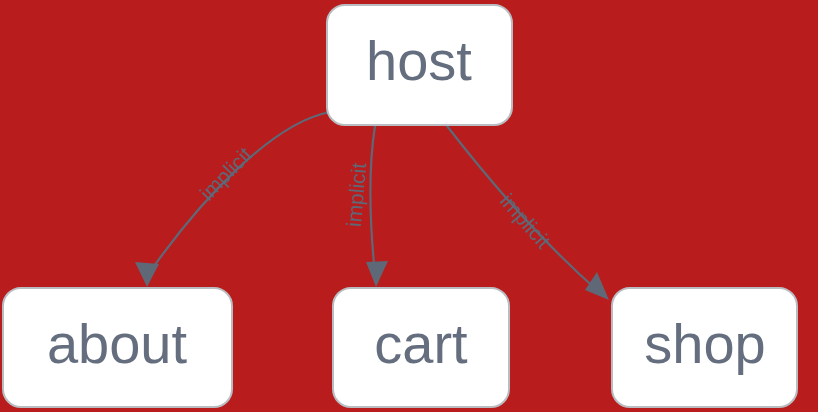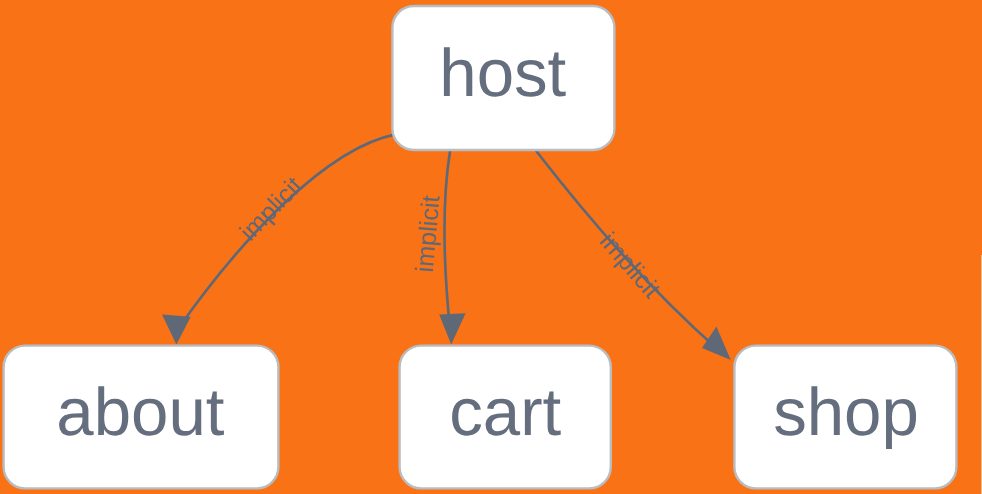--- a/index.html
+++ b/index.html
@@ -4,21 +4,21 @@
 <style>
   html, body {
     margin: 0;
     padding: 0;
     background: #ffffff;
   }
   #canvas {
     position: relative;
     width: 818px;
     height: 412px;
-    background: #f97316;
+    background: #b91c1c;
     overflow: hidden;
     font-family: "Liberation Sans", sans-serif;
   }
   #graph-svg {
     position: absolute;
     top: 0;
     left: 0;
     width: 818px;
     height: 412px;
   }

